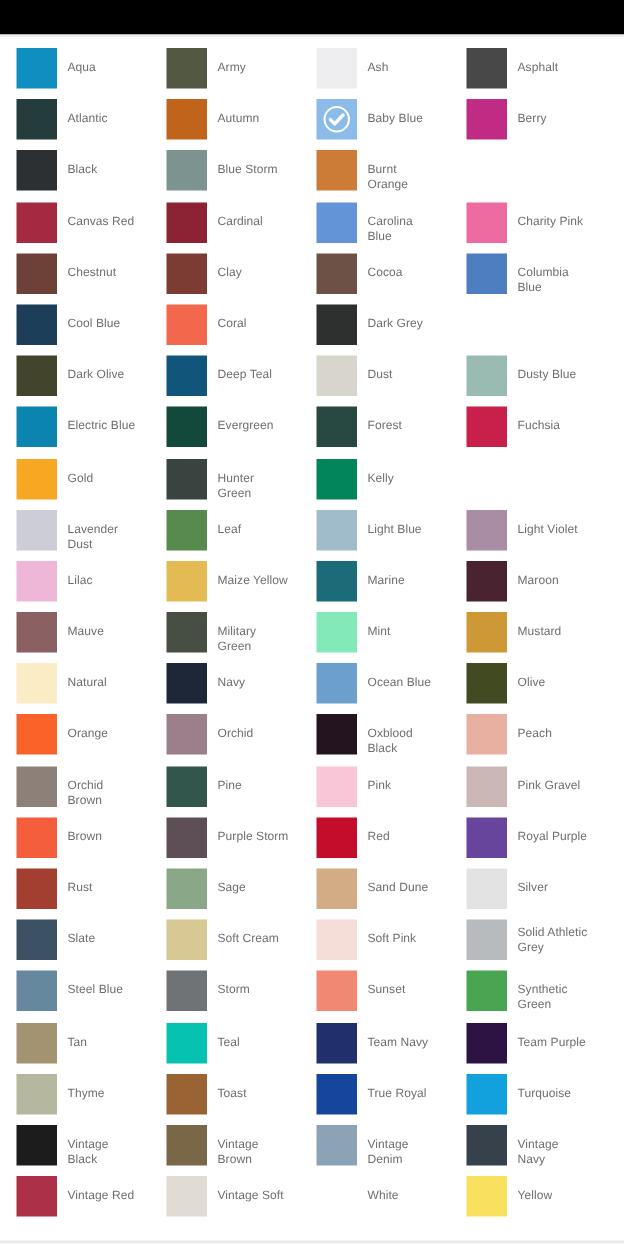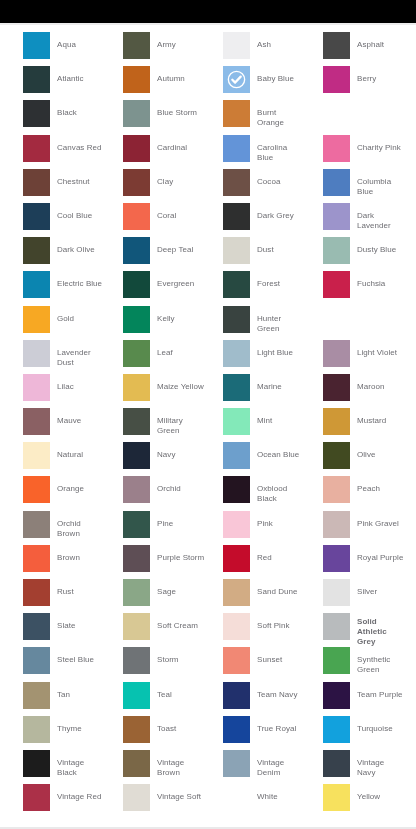--- a/index.html
+++ b/index.html
@@ -23,21 +23,21 @@
     width: 100%;
   }
   .top-bar-separator {
     height: 2px;
     background: #ececed;
     width: 100%;
   }
   
   .swatch-grid {
     position: relative;
-    padding: 7px 0 0 12px;
+    padding: 7px 0 0 0;
     background: #ffffff;
   }
   .swatch-row {
     display: flex;
     height: 34.2px;
     align-items: flex-start;
   }
   .swatch-cell {
     width: 100px;
     display: flex;
@@ -59,21 +59,21 @@
     font-size: 8px;
     color: #6e6e73;
     line-height: 10px;
     padding-left: 7px;
     padding-top: 8px;
     letter-spacing: 0.05px;
     white-space: normal;
     width: 55px;
     overflow: hidden;
   }
-  .chip-label.two-line { padding-top: 4px; font-weight: bold; }
+  .chip-label.two-line { padding-top: 4px; }
   .check-mark {
     width: 19px;
     height: 19px;
     display: block;
   }
   .bottom-rule {
     position: absolute;
     left: 0; right: 0; bottom: 0;
     height: 2px;
     background: #e9e9ea;
@@ -185,24 +185,20 @@
           <div class="chip-label">Cool Blue</div>
         </div>
         <div class="swatch-cell" title="Coral">
           <div class="chip" style="background-color: rgb(243, 103, 76);"></div>
           <div class="chip-label">Coral</div>
         </div>
         <div class="swatch-cell" title="Dark Grey">
           <div class="chip" style="background-color: rgb(46, 47, 47);"></div>
           <div class="chip-label">Dark Grey</div>
         </div>
-        <div class="swatch-cell" title="Dark Lavender">
-          <div class="chip" style="background-color: rgb(156, 148, 203);"></div>
-          <div class="chip-label">Dark Lavender</div>
-        </div>
       </div>
       <div class="swatch-row">
         <div class="swatch-cell" title="Dark Olive">
           <div class="chip" style="background-color: rgb(66, 68, 44);"></div>
           <div class="chip-label">Dark Olive</div>
         </div>
         <div class="swatch-cell" title="Deep Teal">
           <div class="chip" style="background-color: rgb(17, 86, 122);"></div>
           <div class="chip-label">Deep Teal</div>
         </div>
@@ -231,27 +227,27 @@
         <div class="swatch-cell" title="Fuchsia">
           <div class="chip" style="background-color: rgb(201, 32, 75);"></div>
           <div class="chip-label">Fuchsia</div>
         </div>
       </div>
       <div class="swatch-row">
         <div class="swatch-cell" title="Gold">
           <div class="chip" style="background-color: rgb(247, 168, 35);"></div>
           <div class="chip-label">Gold</div>
         </div>
+        <div class="swatch-cell" title="Hunter Green">
+          <div class="chip" style="background-color: rgb(57, 67, 64);"></div>
+          <div class="chip-label">Hunter Green</div>
+        </div>
         <div class="swatch-cell" title="Kelly">
           <div class="chip" style="background-color: rgb(3, 133, 91);"></div>
           <div class="chip-label">Kelly</div>
-        </div>
-        <div class="swatch-cell" title="Hunter Green">
-          <div class="chip" style="background-color: rgb(57, 67, 64);"></div>
-          <div class="chip-label">Hunter Green</div>
         </div>
       </div>
       <div class="swatch-row">
         <div class="swatch-cell" title="Lavender Dust">
           <div class="chip" style="background-color: rgb(204, 205, 214);"></div>
           <div class="chip-label">Lavender Dust</div>
         </div>
         <div class="swatch-cell" title="Leaf">
           <div class="chip" style="background-color: rgb(88, 138, 77);"></div>
           <div class="chip-label">Leaf</div>

